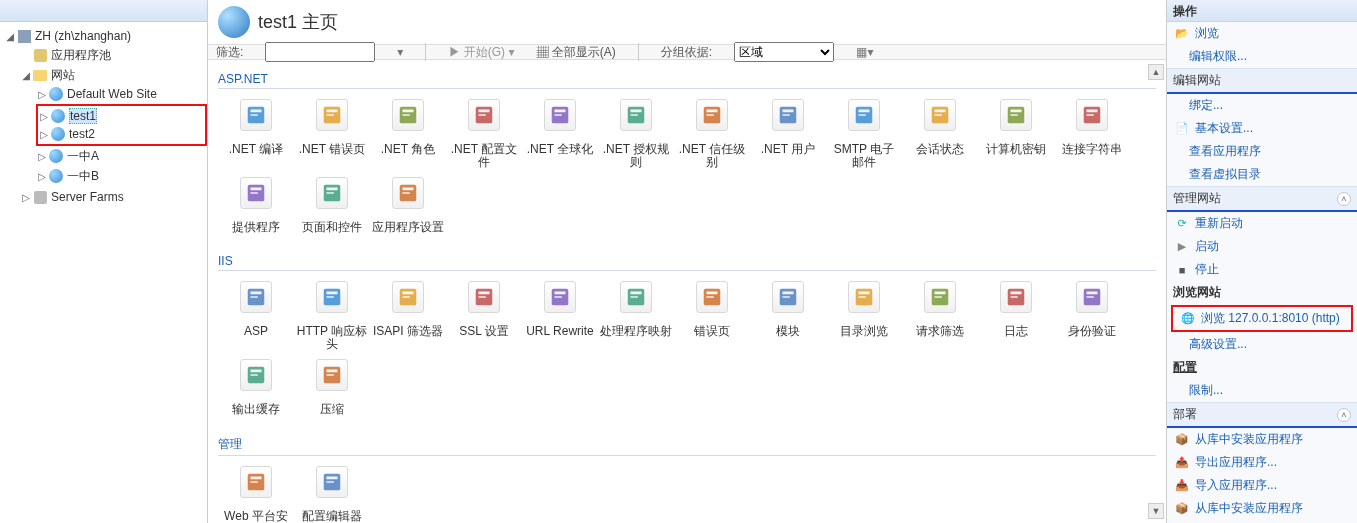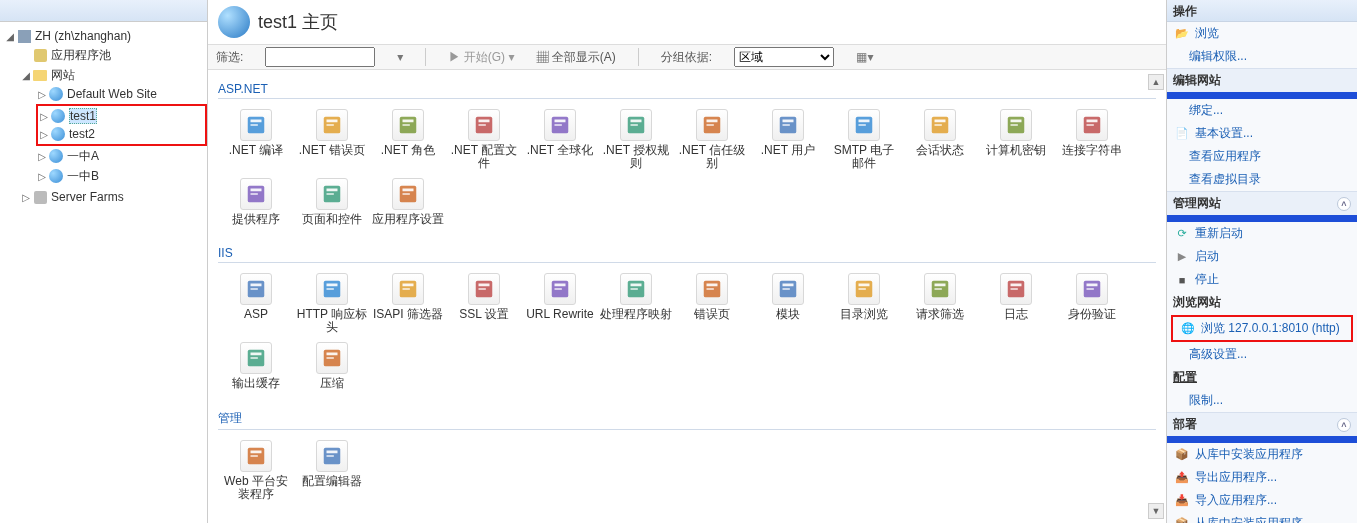--- a/index.html
+++ b/index.html
@@ -17,38 +17,38 @@
 .ico-globe { background: radial-gradient(circle at 30% 30%, #9ed8ff, #3b8ed6); border-radius: 50%; width: 14px; height: 14px; }
 .ico-srv { background: #8aa0b8; width: 13px; height: 13px; }
 .ico-pool { background: #e0c870; width: 13px; height: 13px; border-radius: 2px; }
 .ico-folder { background: #f5d574; width: 14px; height: 11px; border-radius: 1px; }
 .ico-farm { background: #bbb; width: 13px; height: 13px; border-radius: 2px; }
 
 .col-mid { flex: 1; display: flex; flex-direction: column; border-right: 1px solid #ccc; min-width: 0; }
 .title-row { display: flex; align-items: center; padding: 6px 10px; }
 .title-ico { width: 32px; height: 32px; background: radial-gradient(circle at 30% 30%, #b0e0ff, #2a7ac5); border-radius: 50%; margin-right: 8px; }
 .title-txt { font-size: 18px; }
-.toolbar { display: flex; align-items: center; height: 26px; border-top: 1px solid #ddd; border-bottom: 1px solid #ddd; background: #f7f7f7; padding: 0 8px; gap: 22px; color: #555; }
+.toolbar { display: flex; align-items: center; height: 16px; border-top: 1px solid #ddd; border-bottom: 1px solid #ddd; background: #f7f7f7; padding: 0 8px; gap: 22px; color: #555; }
 .toolbar .sep { width: 1px; height: 18px; background: #ccc; }
 .toolbar select, .toolbar input { font-size: 12px; height: 20px; }
 .toolbar .disabled { color: #999; }
 .content { flex: 1; overflow: auto; padding: 6px 10px; position: relative; }
 .grp-hdr { color: #1a5fb4; padding: 6px 0 2px 0; border-bottom: 1px solid #d0dae8; margin-bottom: 6px; }
 .grid { display: flex; flex-wrap: wrap; gap: 0; margin-bottom: 10px; }
-.tile { width: 76px; display: flex; flex-direction: column; align-items: center; padding: 4px 2px; cursor: pointer; }
+.tile { width: 76px; display: flex; flex-direction: column; align-items: center; padding: 4px 2px; cursor: pointer; gap: 9px; }
 .tile .ic { width: 32px; height: 32px; margin-bottom: 3px; display: flex; align-items: center; justify-content: center; border: 1px solid #d8d8d8; background: linear-gradient(#fff,#f0f0f0); border-radius: 3px; }
 .tile .ic svg { width: 22px; height: 22px; }
 .tile .tl { text-align: center; line-height: 13px; word-break: break-all; }
 .scroll-up, .scroll-dn { position: absolute; right: 2px; width: 16px; height: 16px; background: #eee; border: 1px solid #ccc; text-align: center; font-size: 9px; line-height: 14px; color: #666; }
 .scroll-up { top: 4px; } .scroll-dn { bottom: 4px; }
 
 .col-right { width: 190px; display: flex; flex-direction: column; background: #f7f9fc; }
 .col-right .hdr { background: linear-gradient(#e8f0fb,#d6e4f5); height: 22px; border-bottom: 1px solid #c8d4e4; padding-left: 6px; line-height: 22px; font-weight: bold; color: #333; }
 .col-right .pane { flex: 1; overflow: auto; }
-.sect-h { background: #eaf0f9; border-top: 1px solid #d7e0ee; border-bottom: 7px solid #1d4ed8; padding: 3px 6px; display: flex; justify-content: space-between; align-items: center; font-weight: bold; color: #333; }
+.sect-h { background: #eaf0f9; border-top: 1px solid #d7e0ee; border-bottom: 2px solid #1d4ed8; padding: 3px 6px; display: flex; justify-content: space-between; align-items: center; font-weight: normal; color: #333; }
 .sect-h .chev { width: 14px; height: 14px; border: 1px solid #bcc8da; border-radius: 50%; background: #fff; font-size: 9px; text-align: center; line-height: 12px; color: #668; }
 .act { display: flex; align-items: center; padding: 3px 8px; cursor: pointer; color: #1a5fb4; gap: 6px; }
 .act.plain { color: #1a5fb4; padding-left: 22px; }
 .act .ai { width: 14px; height: 14px; display: inline-flex; align-items: center; justify-content: center; font-size: 11px; }
 .hl-red-r { border: 2px solid #e11; margin: 1px 4px; }
 </style>
 </head>
 <body>
 
 <div class="col-left">

